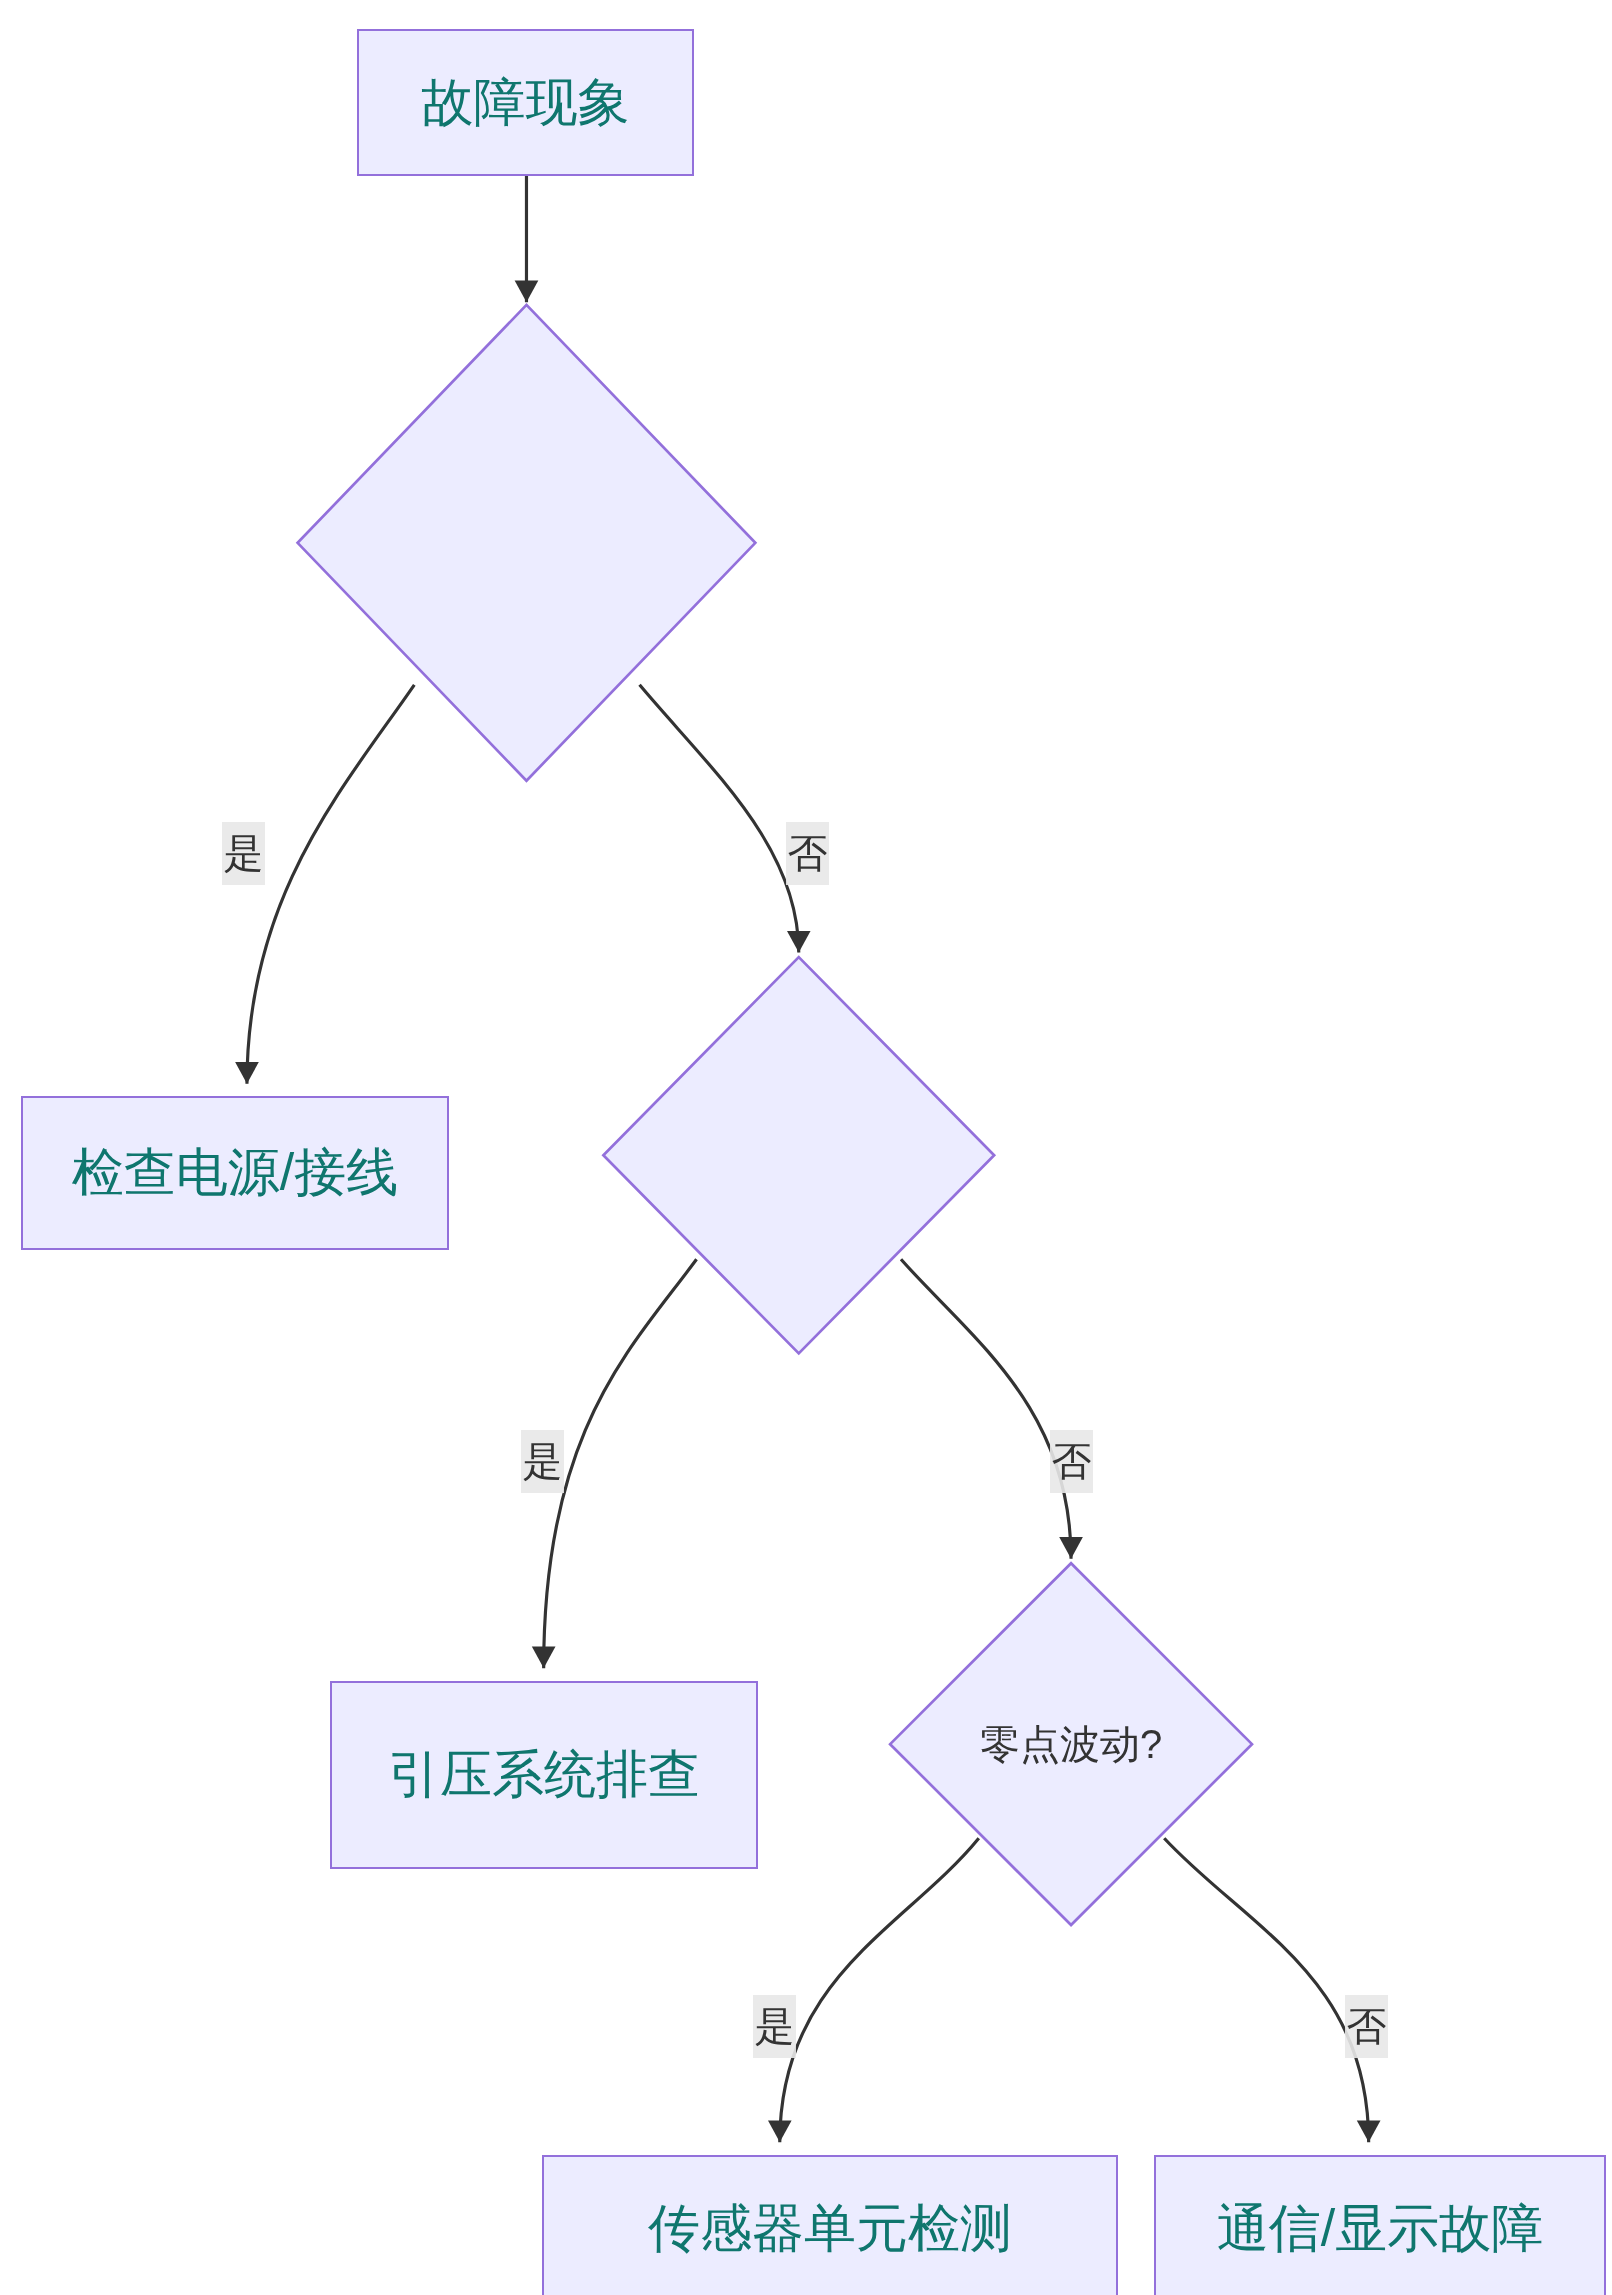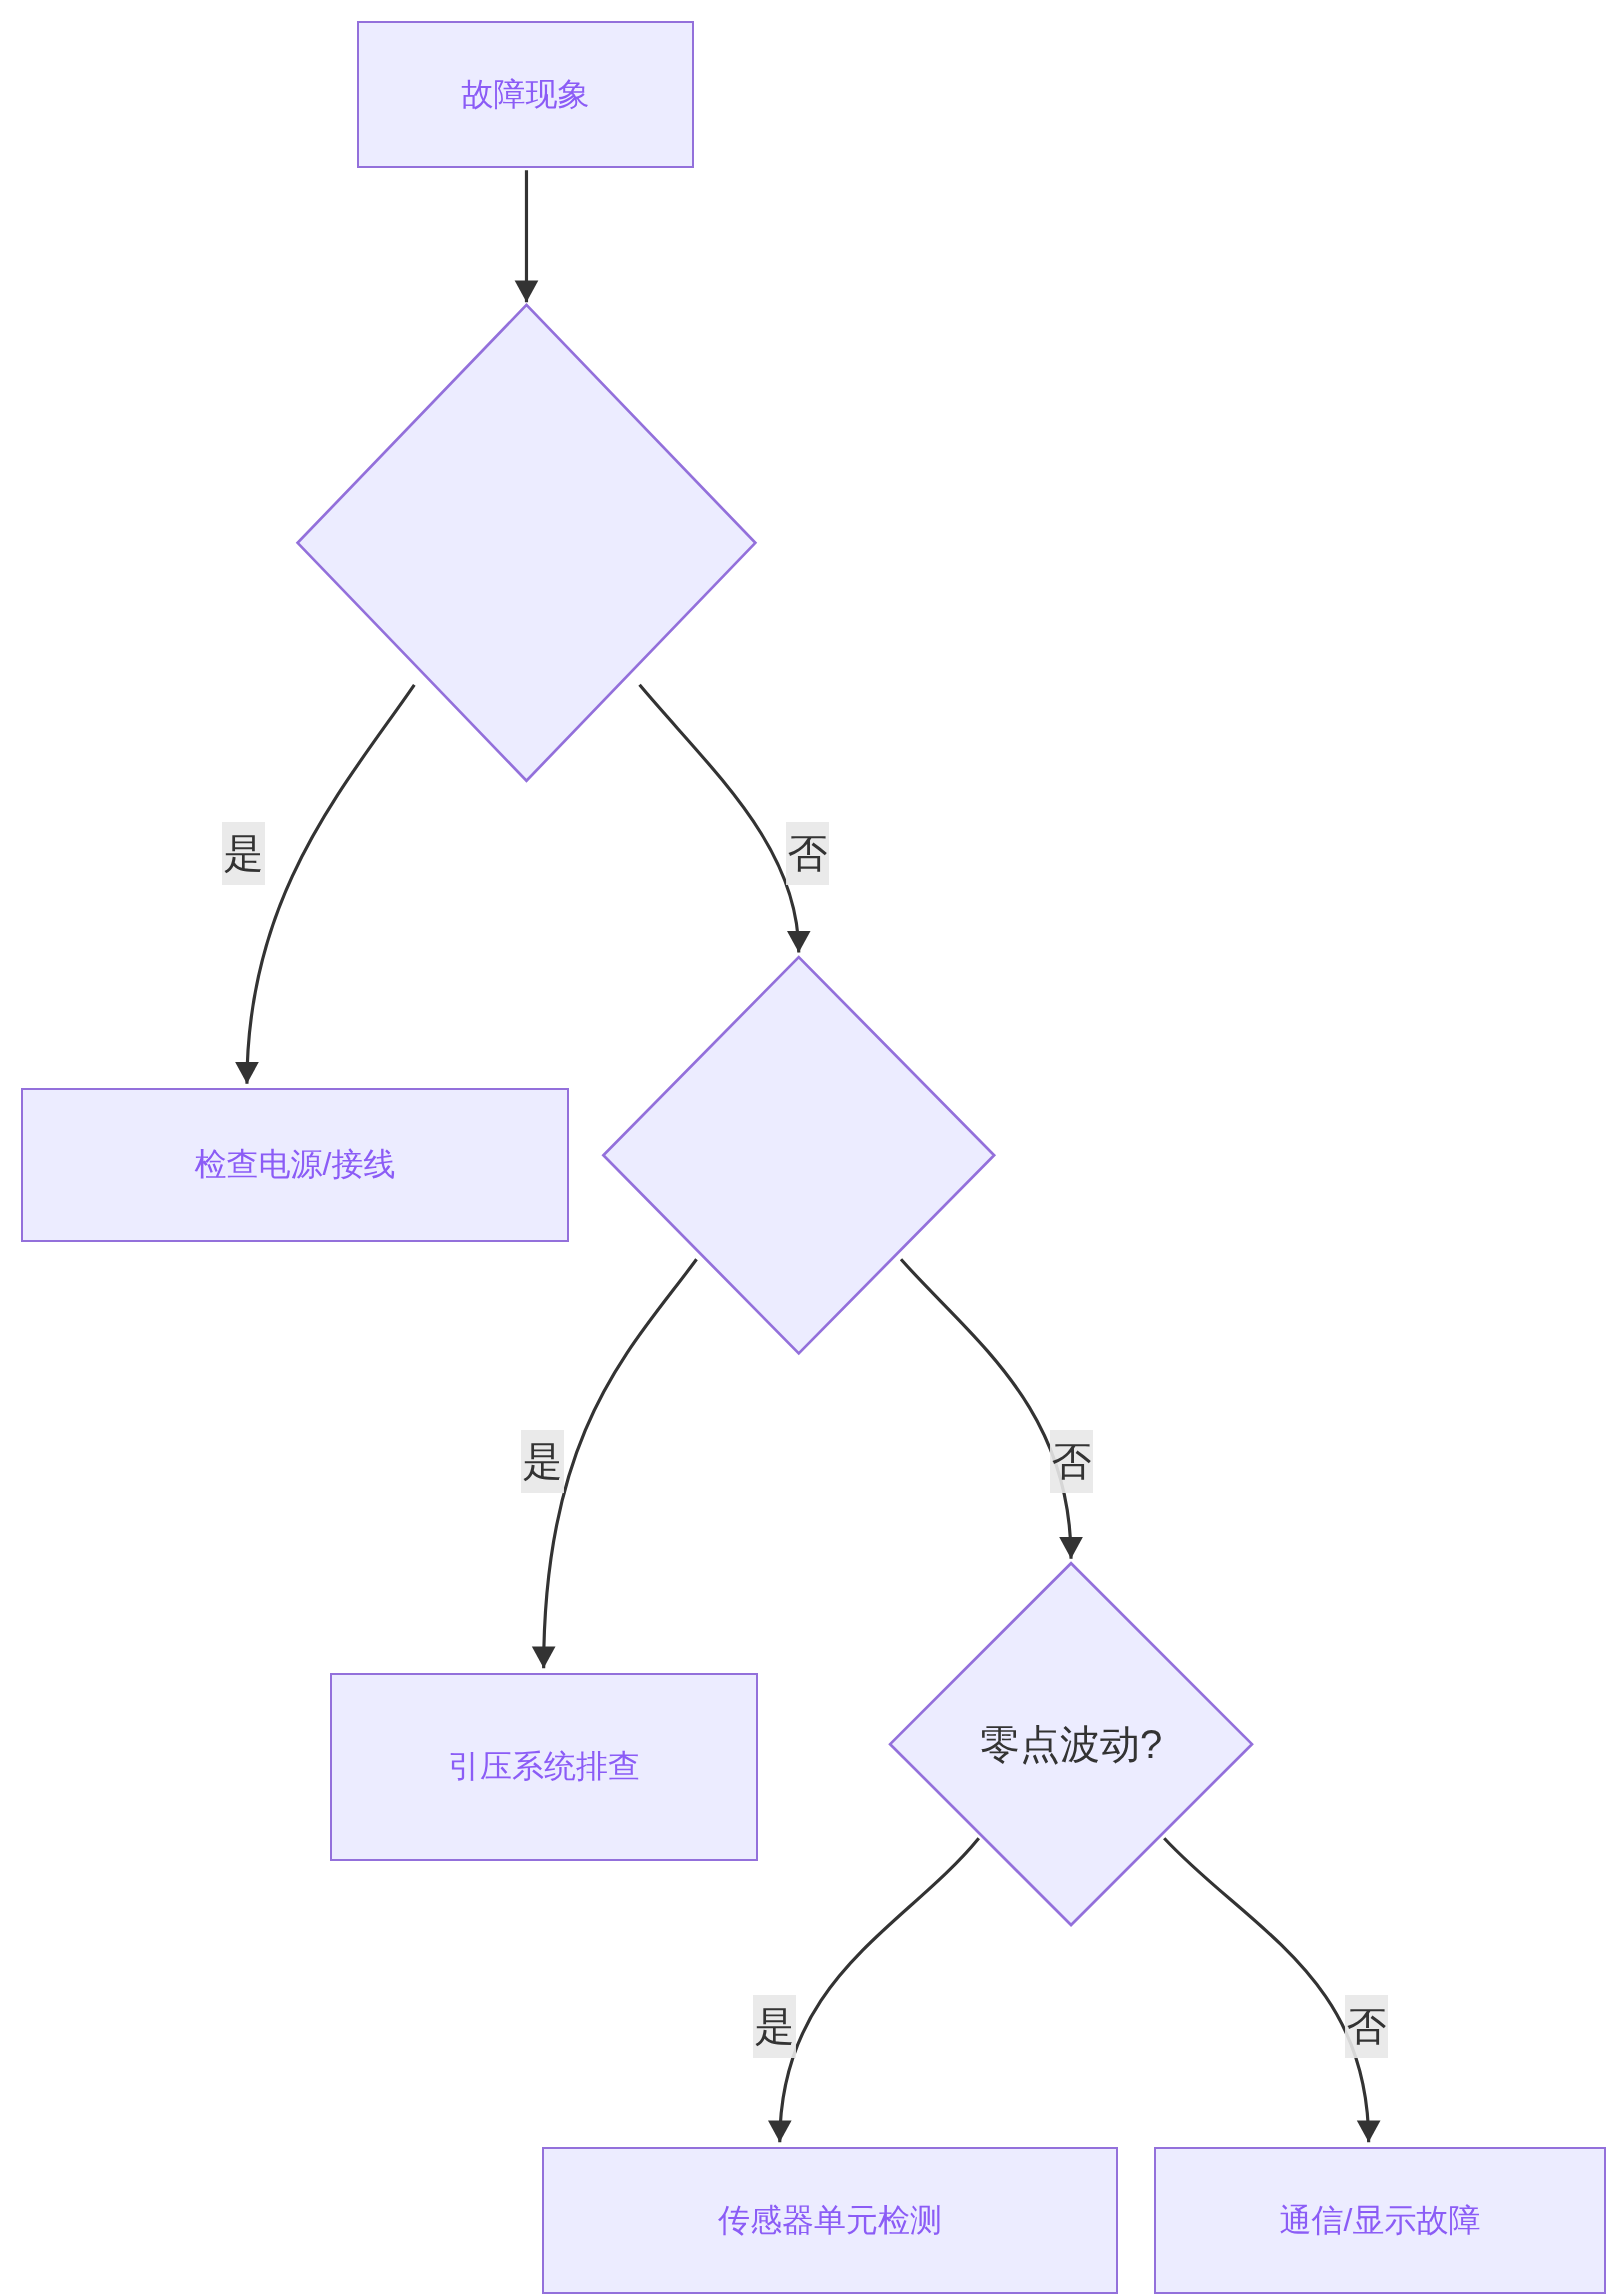--- a/index.html
+++ b/index.html
@@ -13,23 +13,24 @@
   }
   #edge-layer{position:absolute;left:0;top:0;width:1612px;height:2296px;}
   .edge-path{fill:none;stroke:#333333;stroke-width:3.5px;}
   .diamond{fill:#ECECFF;stroke:#9370DB;stroke-width:3px;stroke-linejoin:miter;}
   .node-rect{
     position:absolute;
     background:#ECECFF;
     border:2.7px solid #9370DB;
     box-sizing:border-box;
     display:flex;align-items:center;justify-content:center;
-    font-size:32px;
-    color:#8b5cf6;
+    font-size:52px;
+    color:#0f766e;
     text-align:center;
+    margin-top:8px;
   }
   .diamond-label{
     position:absolute;
     width:398px;
     margin-left:-199px;
     margin-top:-29px;
     text-align:center;
     font-size:40px;
     line-height:58px;
     color:#333333;
@@ -67,21 +68,21 @@
 
     <polygon class="diamond" points="582,337 835,600 582,863 329,600"></polygon>
     <polygon class="diamond" points="883,1058 1099,1277 883,1496 667,1277"></polygon>
     <polygon class="diamond" points="1184,1728 1384,1928 1184,2128 984,1928"></polygon>
   </svg>
 
   <div class="node-rect" style="left:357px;top:21px;width:337px;height:147px;">
     <span>故障现象</span>
   </div>
 
-  <div class="node-rect" style="left:21px;top:1088px;width:548px;height:154px;text-align:right;">
+  <div class="node-rect" style="left:21px;top:1088px;width:428px;height:154px;text-align:right;">
     <span>检查电源/接线</span>
   </div>
 
   <div class="node-rect" style="left:330px;top:1673px;width:428px;height:188px;">
     <span>引压系统排查</span>
   </div>
 
   <div class="node-rect" style="left:542px;top:2147px;width:576px;height:147px;">
     <span>传感器单元检测</span>
   </div>

